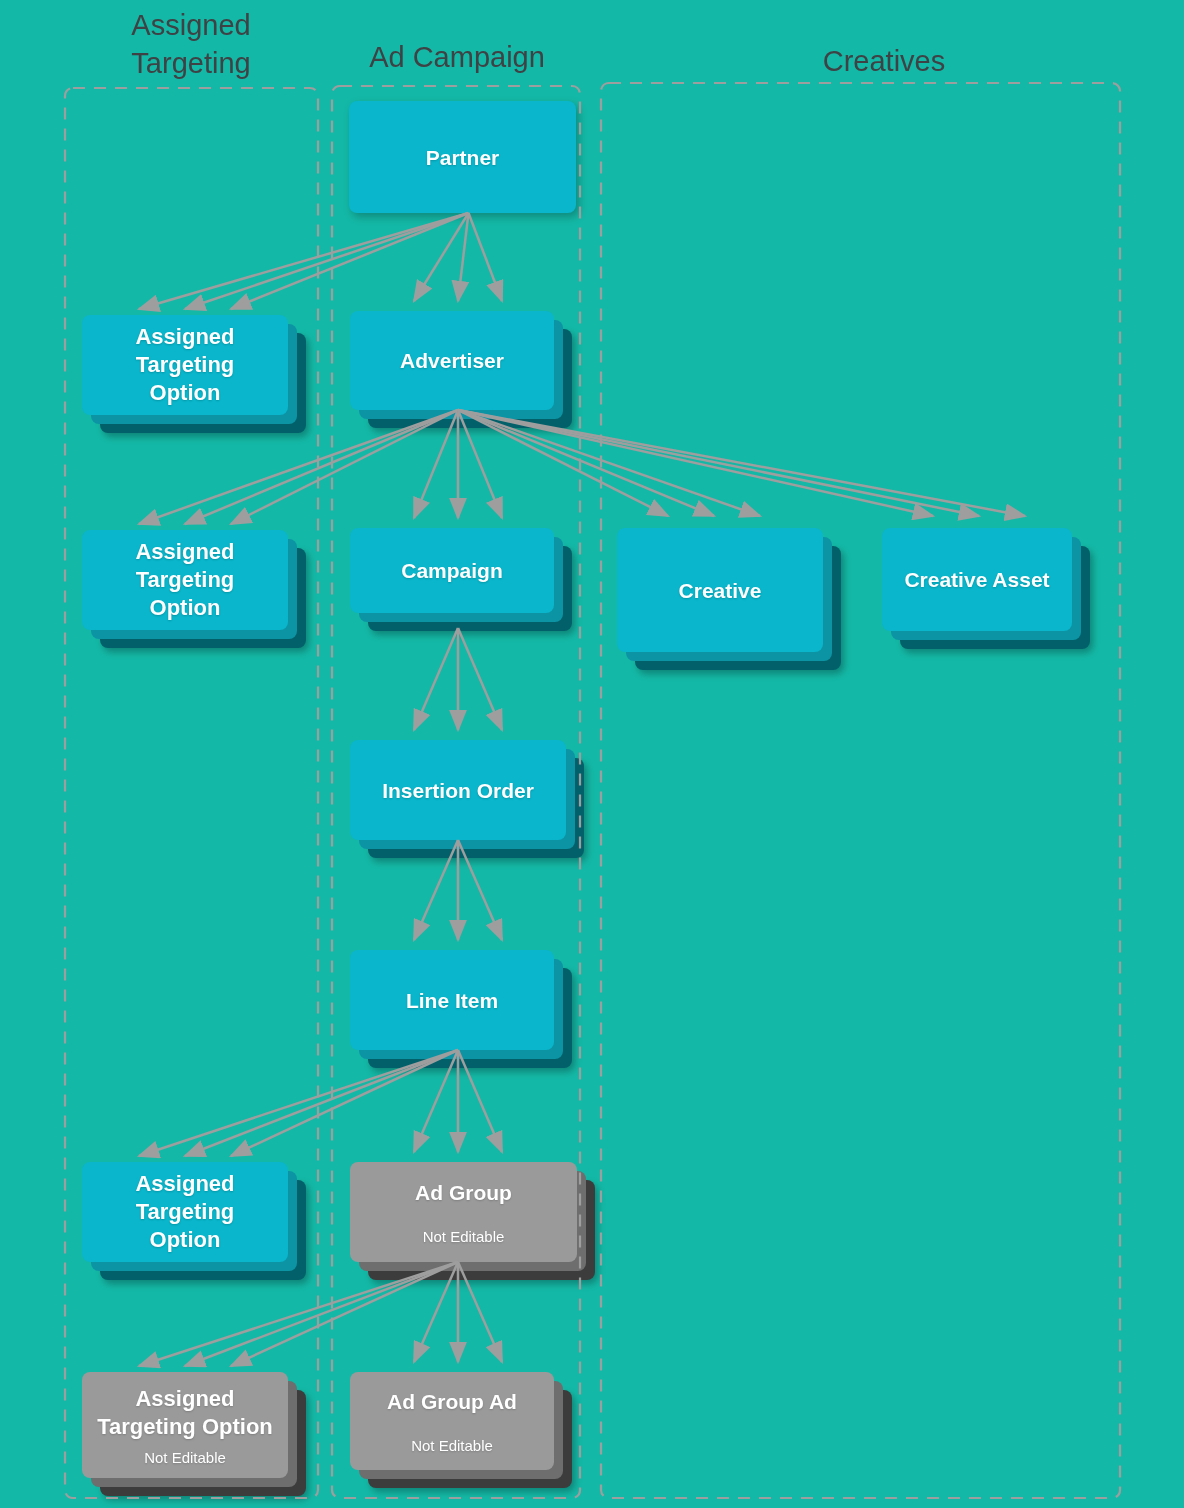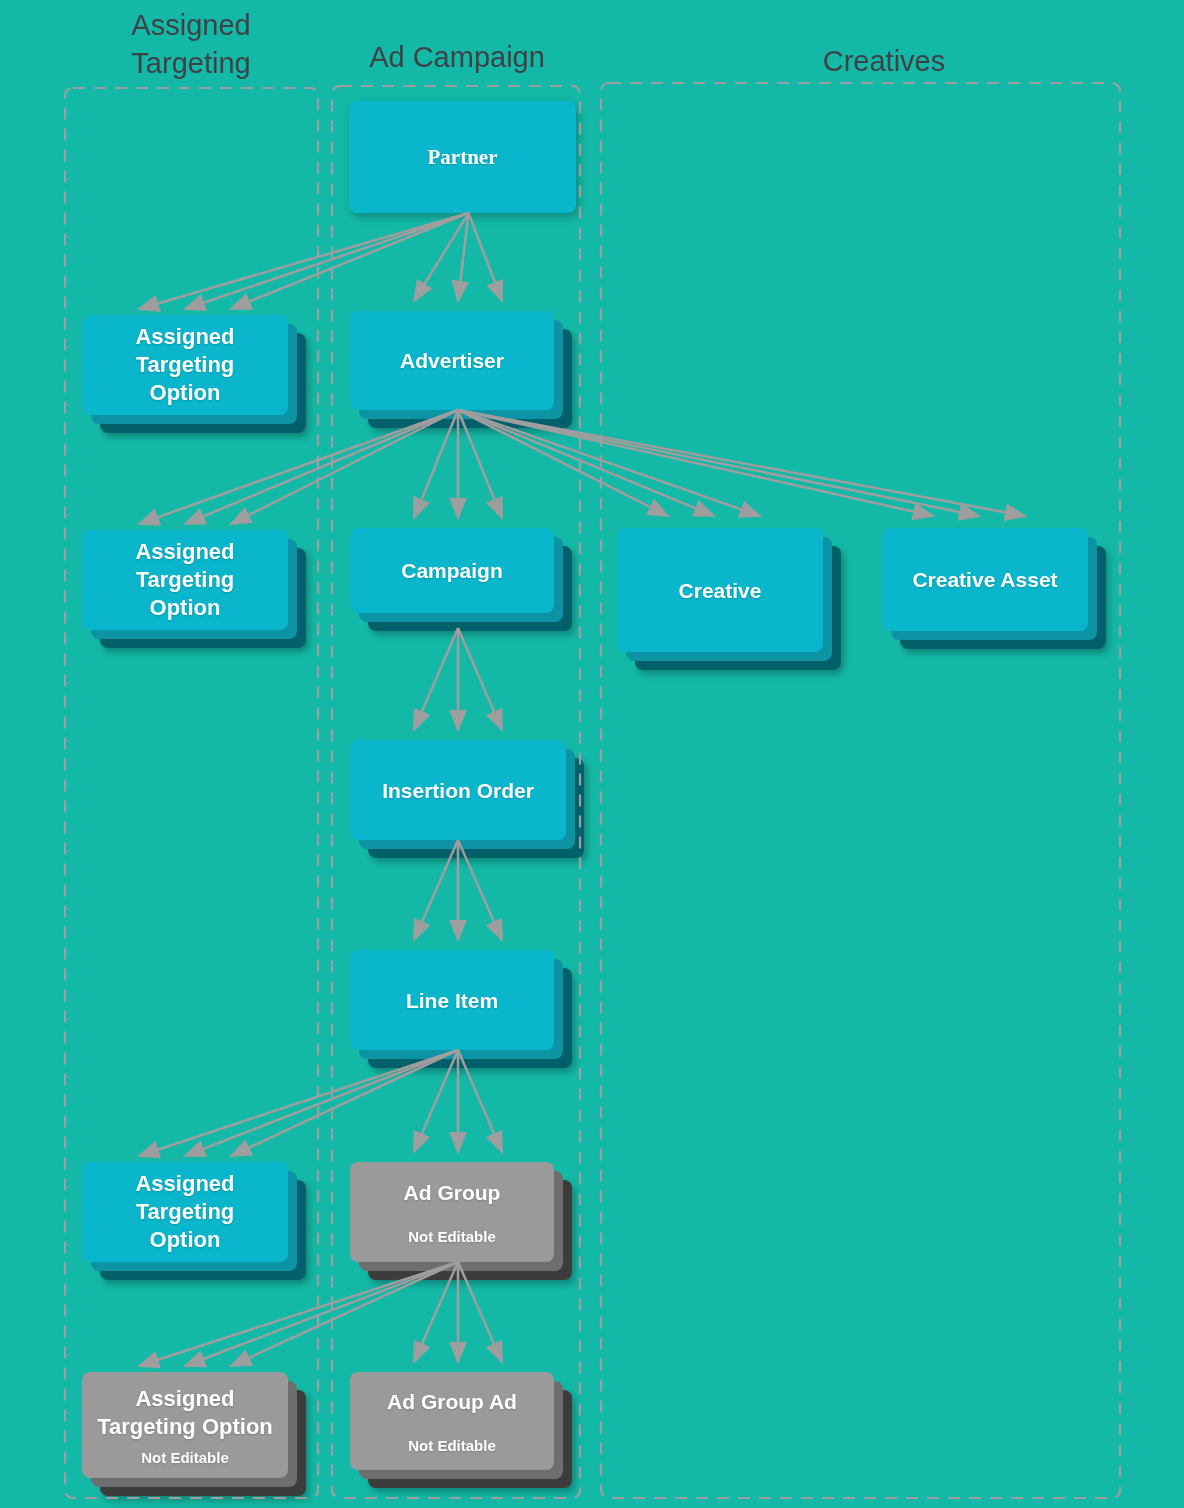--- a/index.html
+++ b/index.html
@@ -32,37 +32,37 @@
   .gray-stack .l2{background:var(--gray-dark,#3c3c3c);}
   .cyan-flat .face{box-shadow:3px 4px 8px rgba(0,0,0,0.25);}
 
   .node .label{
     font-weight:bold;font-size:21px;line-height:27px;
     white-space:pre-line;text-shadow:0 1px 2px rgba(0,0,0,0.18);
     padding:0 8px;
   }
   .node.ato .label{font-size:22px;line-height:28px;}
   .node .sub{
-    font-weight:bold;font-size:15px;margin-top:22px;
+    font-weight:normal;font-size:15px;margin-top:22px;
     text-shadow:0 1px 2px rgba(0,0,0,0.18);
   }
   .node.tight .sub{margin-top:8px;}
 
   #edges{position:absolute;left:0;top:0;pointer-events:none;}
 </style>
 </head>
 <body>
 
 <div id="canvas">
   <div class="hdr" id="hdr-assigned-targeting" style="color: rgb(63, 66, 69);">Assigned
 Targeting</div>
   <div class="hdr" id="hdr-ad-serving" style="color: rgb(63, 66, 69);">Ad Campaign</div>
   <div class="hdr" id="hdr-creatives" style="color: rgb(63, 66, 69);">Creatives</div>
   <div id="nodes">
-      <div class="node cyan-flat" style="left: 349px; top: 101px; width: 227px; height: 112px; font-family: Liberation Serif, serif;">
+      <div class="node cyan-flat" style="left: 349px; top: 101px; width: 227px; height: 112px;">
         <div class="face">
           <span class="label">Partner</span>
         </div>
       </div>
       <div class="node cyan-stack ato" style="left: 82px; top: 315px; width: 206px; height: 100px;">
         <div class="layer l2"></div>
         <div class="layer l1"></div>
         <div class="face">
           <span class="label">Assigned
 Targeting
@@ -92,21 +92,21 @@
           <span class="label">Campaign</span>
         </div>
       </div>
       <div class="node cyan-stack" style="left: 617px; top: 528px; width: 206px; height: 124px;">
         <div class="layer l2"></div>
         <div class="layer l1"></div>
         <div class="face">
           <span class="label">Creative</span>
         </div>
       </div>
-      <div class="node cyan-stack" style="left: 882px; top: 528px; width: 206px; height: 103px;">
+      <div class="node cyan-stack" style="left: 882px; top: 528px; width: 190px; height: 103px;">
         <div class="layer l2"></div>
         <div class="layer l1"></div>
         <div class="face">
           <span class="label">Creative Asset</span>
         </div>
       </div>
       <div class="node cyan-stack" style="left: 350px; top: 740px; width: 204px; height: 100px; padding-left: 12px;">
         <div class="layer l2"></div>
         <div class="layer l1"></div>
         <div class="face">
@@ -122,21 +122,21 @@
       </div>
       <div class="node cyan-stack ato" style="left: 82px; top: 1162px; width: 206px; height: 100px;">
         <div class="layer l2"></div>
         <div class="layer l1"></div>
         <div class="face">
           <span class="label">Assigned
 Targeting
 Option</span>
         </div>
       </div>
-      <div class="node gray-stack" style="left: 350px; top: 1162px; width: 204px; height: 100px;">
+      <div class="node gray-stack" style="left: 350px; top: 1162px; width: 204px; height: 100px; padding-left: 23px;">
         <div class="layer l2"></div>
         <div class="layer l1"></div>
         <div class="face">
           <span class="label">Ad Group</span>
           <span class="sub">Not Editable</span>
         </div>
       </div>
       <div class="node gray-stack ato tight" style="left: 82px; top: 1372px; width: 206px; height: 106px;">
         <div class="layer l2"></div>
         <div class="layer l1"></div>

